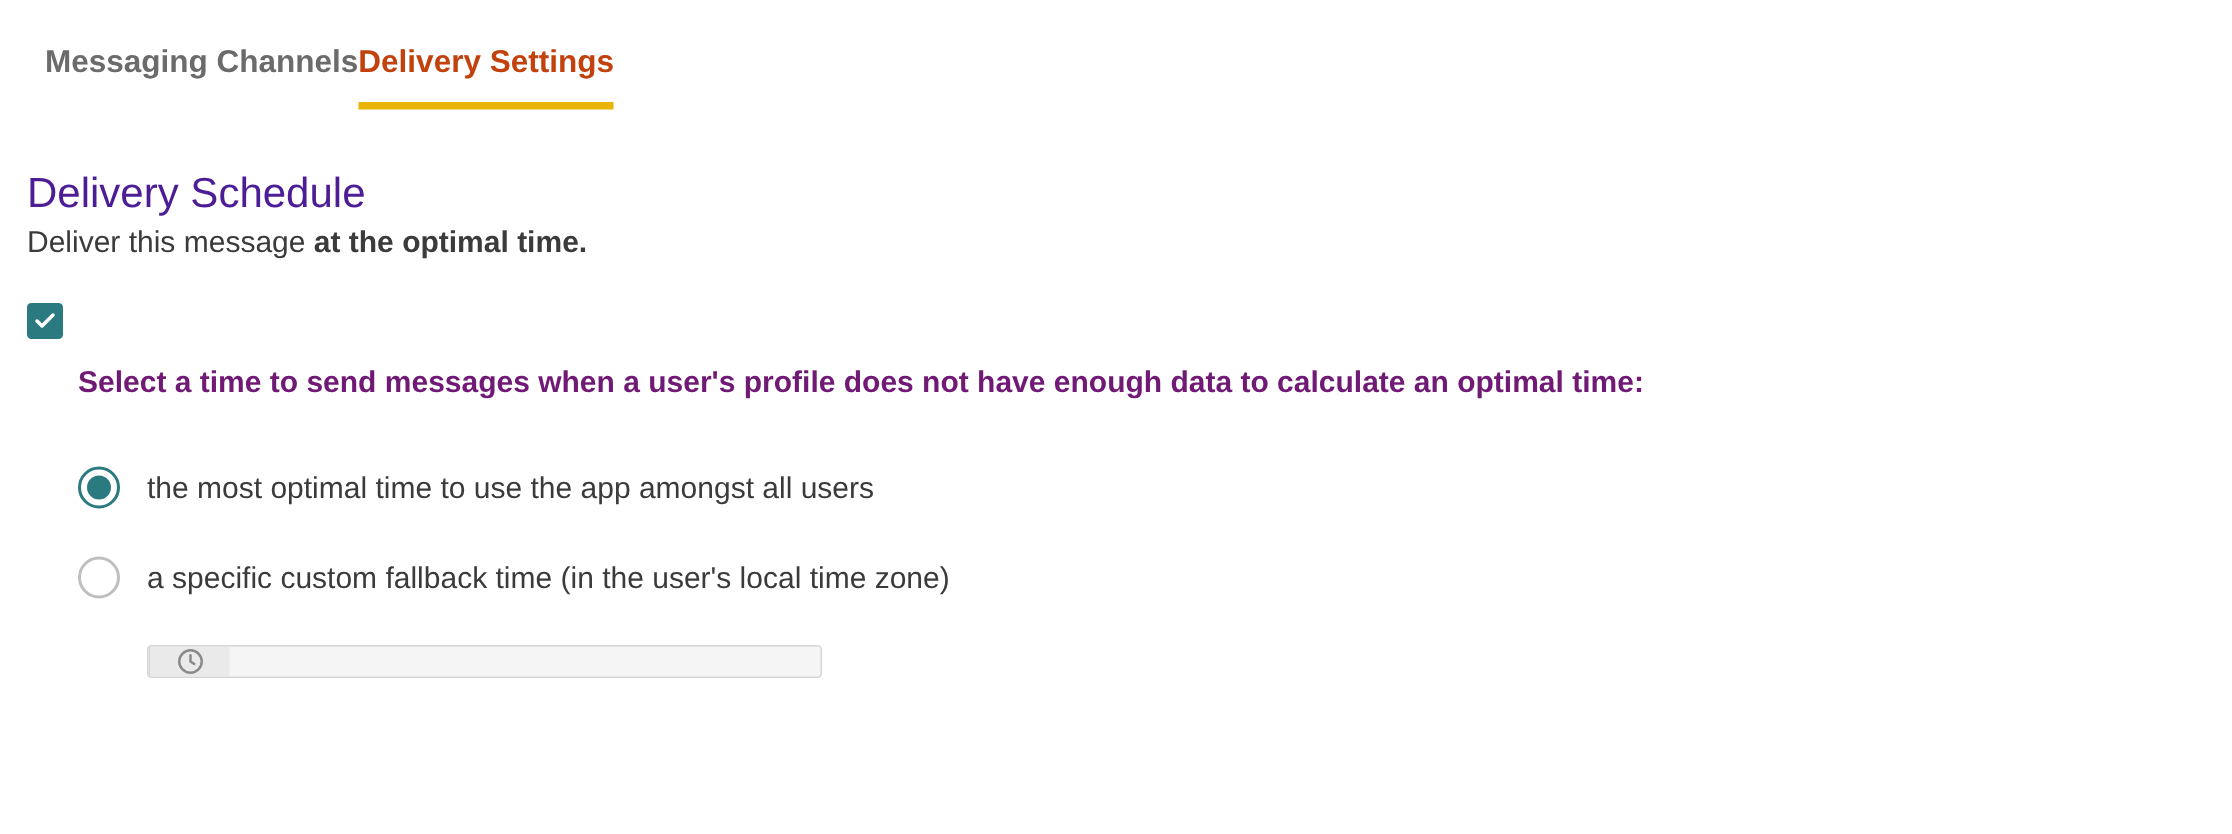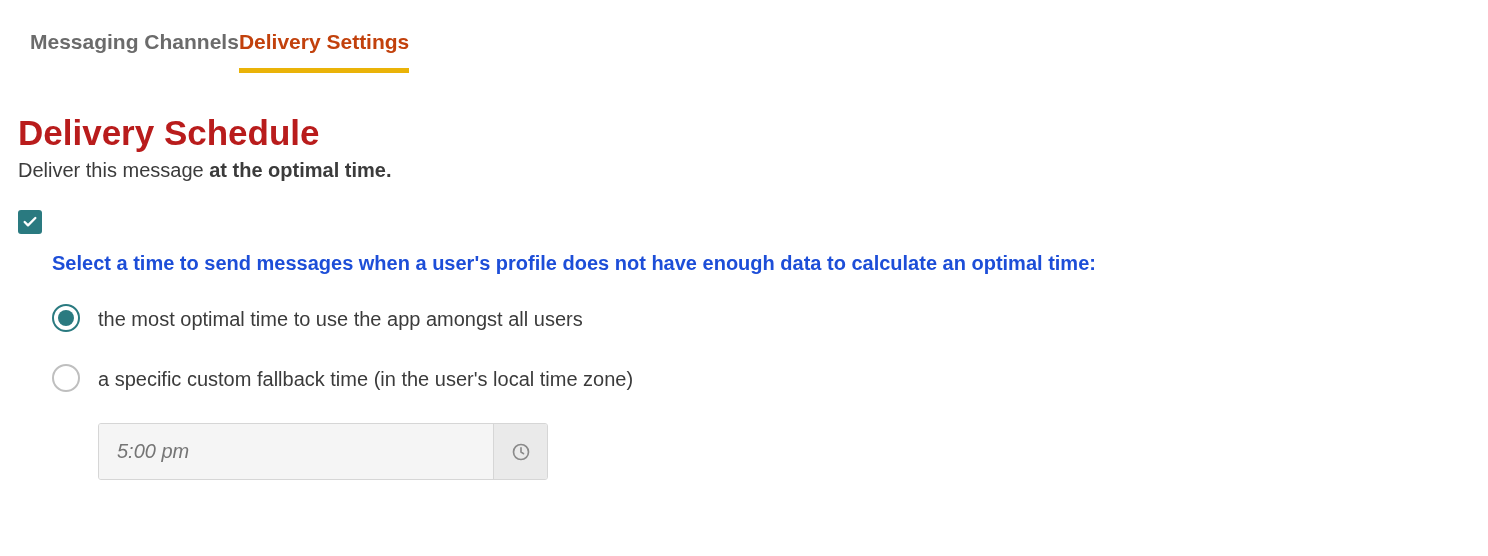--- a/index.html
+++ b/index.html
@@ -21,23 +21,23 @@
       padding-bottom: 14px;
       cursor: pointer;
       color: #6b6b6b;
       border-bottom: 5px solid transparent;
     }
     .tab.active {
       color: #c2410c;
       border-bottom: 5px solid #eab308;
     }
     h2.section-title {
-      font-size: 35px;
-      font-weight: 700;
-      color: #b91c1c;
+      font-size: 28px;
+      font-weight: 400;
+      color: #4c1d95;
       margin-bottom: 6px;
     }
     .subtext {
       font-size: 20px;
       color: #3b3b3b;
       margin-bottom: 28px;
     }
     .subtext .bold {
       font-weight: 700;
     }
@@ -78,22 +78,22 @@
       justify-content: center;
       font-style: italic;
       font-family: Georgia, serif;
     }
     .indent-block {
       padding-left: 34px;
     }
     .prompt-text {
       font-size: 20px;
       font-weight: 700;
-      color: #1d4ed8;
-      margin-bottom: 28px;
+      color: #701a75;
+      margin-bottom: 43px;
     }
     .radio-row {
       display: flex;
       align-items: flex-start;
       gap: 18px;
       margin-bottom: 28px;
       max-width: 660px;
     }
     .radio {
       width: 28px;
@@ -181,21 +181,20 @@
       </div>
     <div class="radio-label">the most optimal time to use the app amongst all users</div>
   </div>
 
   <div class="radio-row">
     <div class="radio"></div>
     <div class="radio-label">a specific custom fallback time (in the user's local time zone)</div>
   </div>
 
   <div class="time-input-wrap">
-    <input class="time-input" type="text" disabled="" placeholder="5:00 pm" style="">
     <div class="time-icon-box">
       <svg width="20" height="20" viewBox="0 0 24 24" fill="none" stroke="#8a8a8a" stroke-width="2" stroke-linecap="round" stroke-linejoin="round">
           <circle cx="12" cy="12" r="9"></circle>
           <polyline points="12 7 12 12 15 14"></polyline>
         </svg>
     </div>
   </div>
 </div>
 
 </body></html>

